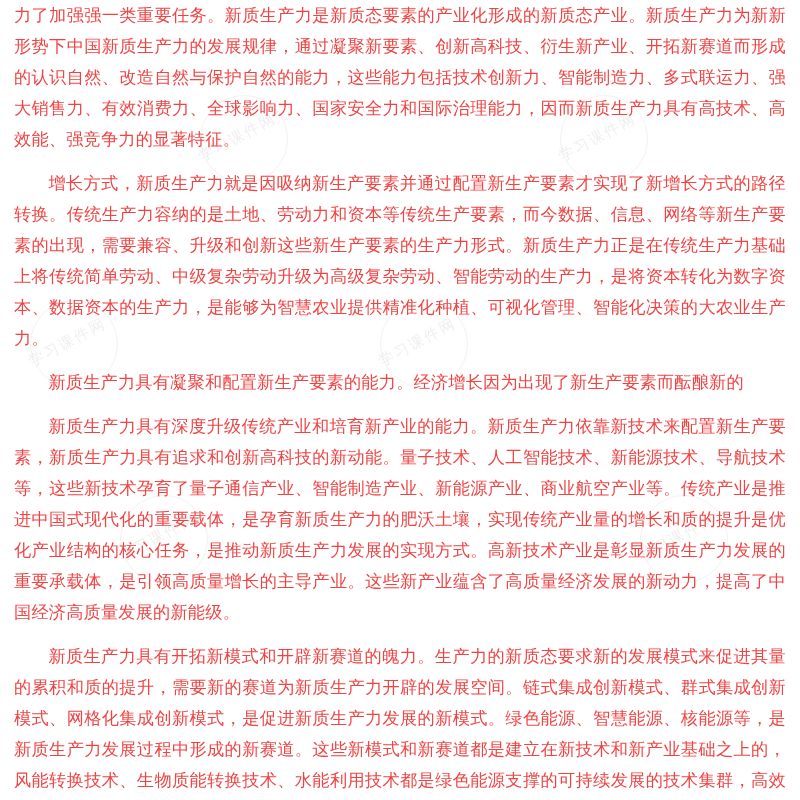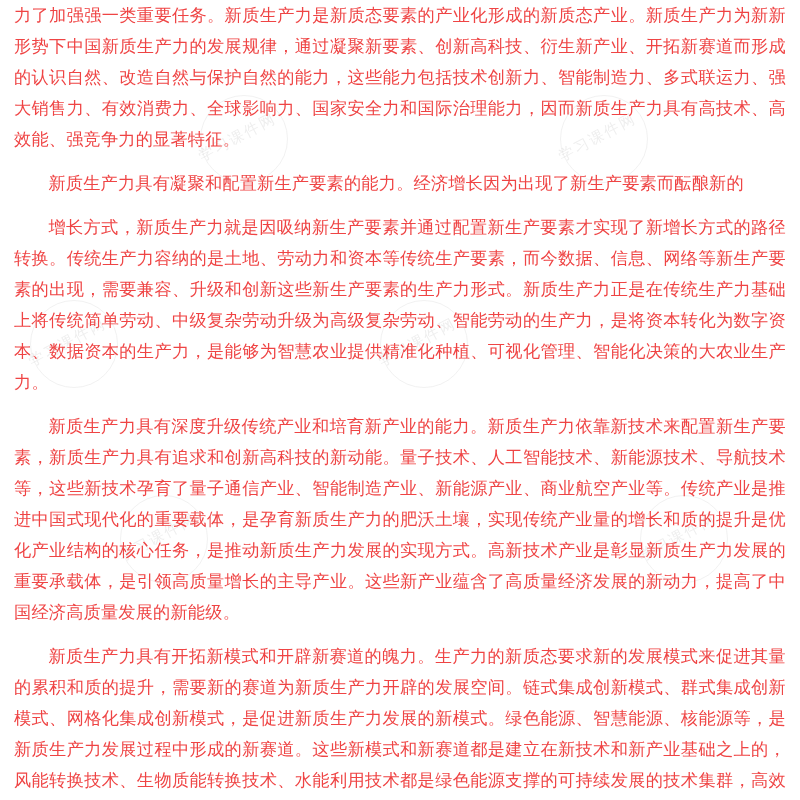--- a/index.html
+++ b/index.html
@@ -89,22 +89,22 @@
     <div class="wm" style="left:115px; top:528px;">学习课件网</div>
 
     <div class="wm-ring" style="left:640px; top:495px;"></div>
     <div class="wm" style="left:635px; top:528px;">学习课件网</div>
   </div>
 
   <div class="doc-body">
 
     <p class="para first-clip">力了加强强一类重要任务。新质生产力是新质态要素的产业化形成的新质态产业。新质生产力为新新形势下中国新质生产力的发展规律，通过凝聚新要素、创新高科技、衍生新产业、开拓新赛道而形成的认识自然、改造自然与保护自然的能力，这些能力包括技术创新力、智能制造力、多式联运力、强大销售力、有效消费力、全球影响力、国家安全力和国际治理能力，因而新质生产力具有高技术、高效能、强竞争力的显著特征。</p>
 
+    <p class="para indent">增长方式，新质生产力就是因吸纳新生产要素并通过配置新生产要素才实现了新增长方式的路径转换。传统生产力容纳的是土地、劳动力和资本等传统生产要素，而今数据、信息、网络等新生产要素的出现，需要兼容、升级和创新这些新生产要素的生产力形式。新质生产力正是在传统生产力基础上将传统简单劳动、中级复杂劳动升级为高级复杂劳动、智能劳动的生产力，是将资本转化为数字资本、数据资本的生产力，是能够为智慧农业提供精准化种植、可视化管理、智能化决策的大农业生产力。</p>
+
     <p class="para indent">新质生产力具有凝聚和配置新生产要素的能力。经济增长因为出现了新生产要素而酝酿新的</p>
-
-    <p class="para indent">增长方式，新质生产力就是因吸纳新生产要素并通过配置新生产要素才实现了新增长方式的路径转换。传统生产力容纳的是土地、劳动力和资本等传统生产要素，而今数据、信息、网络等新生产要素的出现，需要兼容、升级和创新这些新生产要素的生产力形式。新质生产力正是在传统生产力基础上将传统简单劳动、中级复杂劳动升级为高级复杂劳动、智能劳动的生产力，是将资本转化为数字资本、数据资本的生产力，是能够为智慧农业提供精准化种植、可视化管理、智能化决策的大农业生产力。</p>
 
     <p class="para indent">新质生产力具有深度升级传统产业和培育新产业的能力。新质生产力依靠新技术来配置新生产要素，新质生产力具有追求和创新高科技的新动能。量子技术、人工智能技术、新能源技术、导航技术等，这些新技术孕育了量子通信产业、智能制造产业、新能源产业、商业航空产业等。传统产业是推进中国式现代化的重要载体，是孕育新质生产力的肥沃土壤，实现传统产业量的增长和质的提升是优化产业结构的核心任务，是推动新质生产力发展的实现方式。高新技术产业是彰显新质生产力发展的重要承载体，是引领高质量增长的主导产业。这些新产业蕴含了高质量经济发展的新动力，提高了中国经济高质量发展的新能级。</p>
 
     <p class="para indent">新质生产力具有开拓新模式和开辟新赛道的魄力。生产力的新质态要求新的发展模式来促进其量的累积和质的提升，需要新的赛道为新质生产力开辟的发展空间。链式集成创新模式、群式集成创新模式、网格化集成创新模式，是促进新质生产力发展的新模式。绿色能源、智慧能源、核能源等，是新质生产力发展过程中形成的新赛道。这些新模式和新赛道都是建立在新技术和新产业基础之上的，风能转换技术、生物质能转换技术、水能利用技术都是绿色能源支撑的可持续发展的技术集群，高效超薄晶体硅技术、智能微电网控制技术、基于区块链技术的微网电力交易技术是智慧能源的技术体系。</p>
 
   </div>
 </div>
 
 </body></html>

